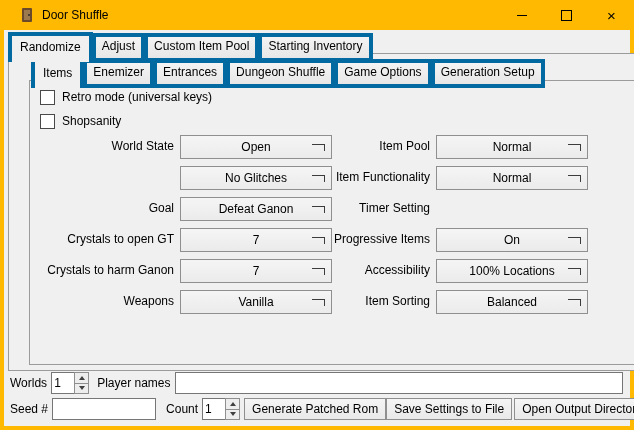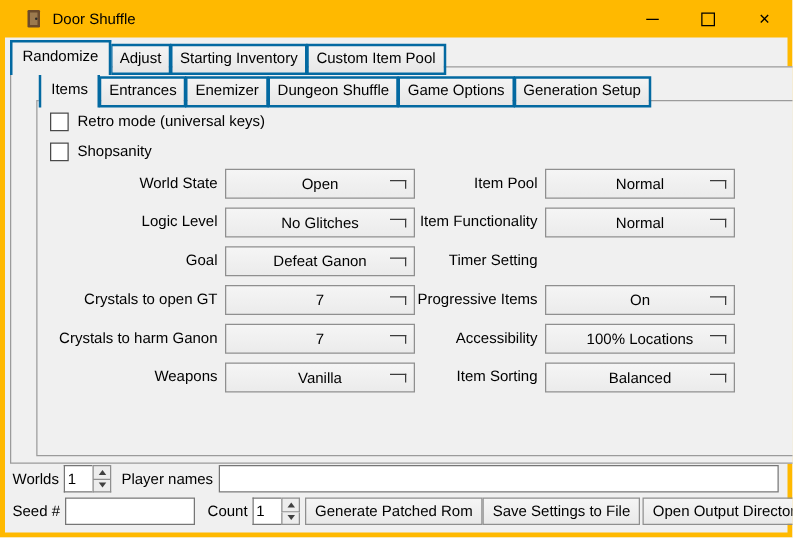--- a/index.html
+++ b/index.html
@@ -17,21 +17,21 @@
   .win-btn{width:45px;height:100%;display:flex;align-items:center;justify-content:center;cursor:default;}
   .min-glyph{display:block;width:10px;height:1px;background:#000;}
   .max-glyph{display:block;width:9px;height:9px;border:1px solid #000;background:transparent;}
   .close-glyph{font-size:15px;line-height:15px;}
   
   .client{position:absolute;left:4px;top:30px;width:626px;height:396px;background:#f0f0f0;}
   
   .tabs{position:absolute;display:flex;align-items:flex-end;z-index:2;}
   .tabs-outer{left:4px;top:2px;}
   .tab{
-    height:19px;padding:2px 6px 0;border:2px solid #0369a1;
+    height:19px;padding:2px 6px 0;border:4px solid #0369a1;
     background:linear-gradient(#f4f4f4,#e7e7e7);white-space:nowrap;cursor:default;
   }
   .tab + .tab{margin-left:-1px;}
   .tab.selected{
     position:relative;z-index:3;height:22px;padding:4px 8px 0;
     background:#f0f0f0;border-bottom:none;
   }
   .panel{position:absolute;border:1px solid #9b9b9b;background:#f0f0f0;z-index:1;padding-left:16px;}
   .panel-outer{left:4px;top:23px;width:614px;height:316px;}
   .tabs-inner{left:22px;top:4px;}
@@ -103,30 +103,30 @@
           <span class="close-glyph">×</span>
         </div>
     </div>
   </div>
 
   <div class="client">
 
     <div class="tabs tabs-outer">
       <div class="tab selected">Randomize</div>
       <div class="tab">Adjust</div>
+      <div class="tab">Custom Item Pool</div>
       <div class="tab">Starting Inventory</div>
-      <div class="tab">Custom Item Pool</div>
     </div>
 
     <div class="panel panel-outer">
 
       <div class="tabs tabs-inner">
         <div class="tab selected">Items</div>
+        <div class="tab">Enemizer</div>
         <div class="tab">Entrances</div>
-        <div class="tab">Enemizer</div>
         <div class="tab">Dungeon Shuffle</div>
         <div class="tab">Game Options</div>
         <div class="tab">Generation Setup</div>
       </div>
 
       <div class="panel panel-inner">
 
         <div class="chk-row" style="top:8px">
           <span class="chk-box"></span>
           <span>Retro mode (universal keys)</span>
@@ -143,21 +143,20 @@
             <span class="dd-ind"></span>
           </div>
           <span class="lbl lbl-r">Item Pool</span>
           <div class="dd dd-r">
             <span>Normal</span>
             <span class="dd-ind"></span>
           </div>
         </div>
 
         <div class="opt-row" style="top:85px">
-          <span class="lbl lbl-l">Logic Level</span>
           <div class="dd dd-l">
             <span>No Glitches</span>
             <span class="dd-ind"></span>
           </div>
           <span class="lbl lbl-r">Item Functionality</span>
           <div class="dd dd-r">
             <span>Normal</span>
             <span class="dd-ind"></span>
           </div>
         </div>

